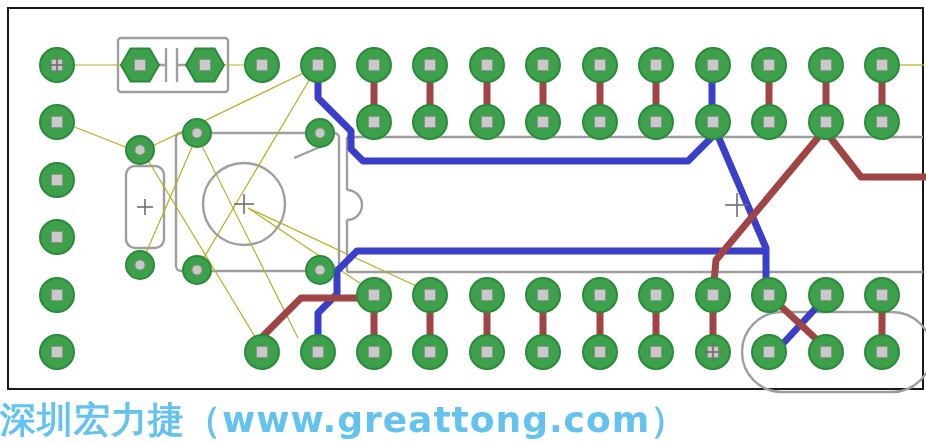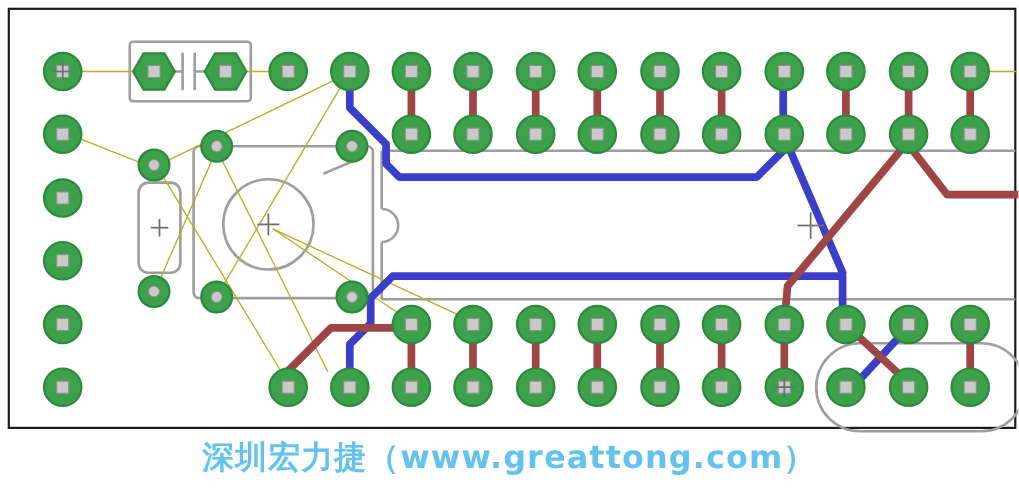--- a/index.html
+++ b/index.html
@@ -7,22 +7,22 @@
     position:relative;
     width:926px;height:445px;
     background:#ffffff;
     overflow:hidden;
     font-family:"DejaVu Sans","Liberation Sans",sans-serif;
   }
   #pcb{position:absolute;left:0;top:0;}
   .watermark{
     position:absolute;
     left:0;top:396px;width:100%;
-    text-align:center;
-    font-size:29px;
+    text-align:left;
+    font-size:36px;
     font-weight:bold;
     letter-spacing:1px;
     user-select:none;
   }
 </style>
 </head>
 <body>
 
 <div class="stage">
   <svg id="pcb" width="926" height="445" viewBox="0 0 926 445" xmlns="http://www.w3.org/2000/svg">

